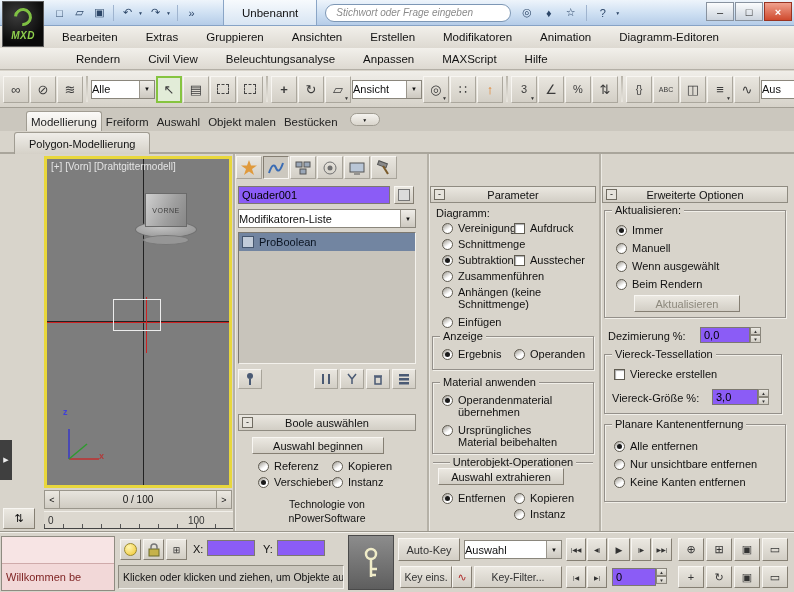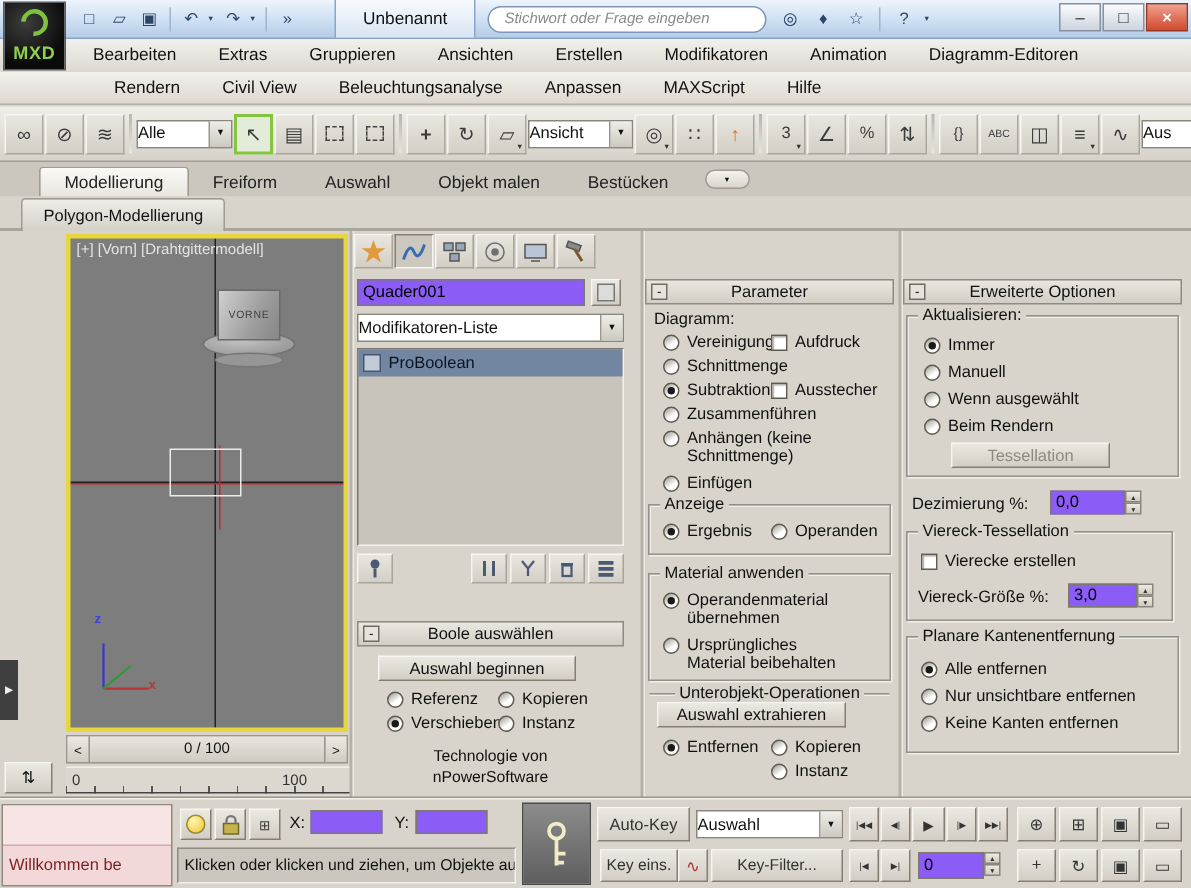--- a/index.html
+++ b/index.html
@@ -3,21 +3,21 @@
 <meta charset="utf-8">
 <style>
 html,body{margin:0;padding:0;background:#888;}
 #app{position:relative;width:794px;height:592px;background:#d8d4cb;overflow:hidden;font-family:"Liberation Sans",sans-serif;font-size:11px;color:#111;}
 #app *{box-sizing:border-box;}
 
 
 .titlebar{position:absolute;top:0;left:0;width:794px;height:26px;background:linear-gradient(#eef4fb,#cddff2 55%,#b5cce8);border-bottom:1px solid #87a3c6;display:flex;align-items:center;}
 .app-logo{position:absolute;left:2px;top:1px;width:42px;height:46px;background:radial-gradient(circle at 35% 30%,#3c3c3c,#0a0a0a 70%);border:1px solid #5a5a5a;z-index:50;display:flex;flex-direction:column;align-items:center;justify-content:center;}
 .logo-swirl{width:18px;height:18px;border:3px solid #7fc043;border-left-color:transparent;border-radius:50%;transform:rotate(-40deg);}
-.logo-text{color:#8fd04d;font-size:12px;font-weight:bold;letter-spacing:.5px;margin-top:4px;}
+.logo-text{color:#8fd04d;font-size:10px;font-weight:bold;letter-spacing:.5px;margin-top:4px;font-style:italic;}
 .qat{display:flex;align-items:center;gap:1px;margin-left:50px;}
 .ticon{width:19px;height:18px;display:flex;align-items:center;justify-content:center;font-size:11px;color:#2c4668;}
 .tcaret{font-size:5px;color:#2c4668;width:7px;}
 .tsep{width:1px;height:16px;background:#9fb4cf;margin:0 3px;}
 .doc-tab{margin-left:22px;height:25px;padding:0 18px;display:flex;align-items:center;background:linear-gradient(#f7fafd,#d8e5f3);border-left:1px solid #8aa5c6;border-right:1px solid #8aa5c6;font-size:11.5px;}
 .searchbox{margin-left:8px;width:186px;height:18px;border:1px solid #7d97b5;border-radius:9px;background:#fff;font-size:10px;font-family:"Liberation Sans",sans-serif;padding:0 10px;color:#333;outline:none;}
 .searchbox::placeholder{color:#8a8a8a;font-style:italic;}
 .infocenter{display:flex;align-items:center;gap:3px;margin-left:6px;color:#2c4668;}
 .winbtns{position:absolute;right:2px;top:2px;display:flex;gap:1px;z-index:60;}
 .winbtn{width:28px;height:19px;border:1px solid #88929f;background:linear-gradient(#fbfcfd,#ccd4de);display:flex;align-items:center;justify-content:center;font-size:11px;color:#222;}
@@ -36,21 +36,21 @@
 .tbtn.orange{color:#e07818;font-weight:bold;}
 .tbtn .mini{position:absolute;right:1px;bottom:1px;font-size:5px;color:#333;}
 .tsep2{width:2px;height:26px;background:linear-gradient(#b9b5ab,#e9e6df);margin:0 2px;flex:none;}
 .dashbox{width:12px;height:10px;border:1px dashed #444;}
 .combo{height:19px;background:#fff;border:1px solid #8a867c;display:flex;align-items:center;position:relative;flex:none;font-size:11px;}
 .cval{padding:0 0;flex:1;white-space:nowrap;overflow:hidden;}
 .cbtn{width:15px;height:100%;background:linear-gradient(#efede8,#cdc9c0);border-left:1px solid #9a968c;display:flex;align-items:center;justify-content:center;font-size:6px;flex:none;}
 
 
 .ribbontabs{position:absolute;top:108px;left:0;width:794px;height:23px;background:#cbc7be;display:flex;align-items:flex-end;padding-left:26px;}
-.rtab{padding:4px 16px 3px;font-size:11.5px;color:#222;}
+.rtab{padding:4px 4px 3px;font-size:11.5px;color:#222;}
 .rtab.active{background:linear-gradient(#fbfaf8,#e9e6df);border:1px solid #a09c92;border-bottom:none;border-radius:3px 3px 0 0;}
 .rpill{margin-left:8px;margin-bottom:5px;width:30px;height:13px;border:1px solid #a09c92;border-radius:7px;background:linear-gradient(#f5f3ef,#d9d5cc);display:flex;align-items:center;justify-content:center;font-size:5px;}
 .subtabrow{position:absolute;top:131px;left:0;width:794px;height:23px;background:#d8d4cb;border-bottom:2px solid #a9a59b;}
 .subtab{position:absolute;left:14px;top:1px;height:22px;padding:0 14px;display:flex;align-items:center;background:linear-gradient(#efede8,#d5d1c8);border:1px solid #a09c92;border-bottom:none;border-radius:3px 3px 0 0;font-size:11px;}
 
 
 .vdiv{position:absolute;top:154px;height:378px;width:2px;background:#b5b1a7;box-shadow:1px 0 0 #eceae4;}
 .rollhead{position:absolute;height:17px;background:linear-gradient(#eae7e0,#d2cec5);border:1px solid #8f8b81;display:flex;align-items:center;justify-content:center;font-size:11px;}
 .minusbox{position:absolute;left:3px;top:2px;width:11px;height:11px;border:1px solid #6f6b61;background:#e6e3dc;font-size:9px;line-height:9px;text-align:center;}
 .btn{position:absolute;background:linear-gradient(#ebe8e1,#d2cec5);border:1px solid;border-color:#f8f6f2 #857f73 #857f73 #f8f6f2;display:flex;align-items:center;justify-content:center;font-size:11px;}
@@ -522,21 +522,21 @@
       <span class="olab">Manuell</span>
     </div>
   <div class="opt" style="left:616px;top:260px">
       <span class="radio"></span>
       <span class="olab">Wenn ausgewählt</span>
     </div>
   <div class="opt" style="left:616px;top:278px">
       <span class="radio"></span>
       <span class="olab">Beim Rendern</span>
     </div>
-  <div class="btn disabled" style="left:634px;top:295px;width:106px;height:17px">Tessellation</div>
+  <div class="btn disabled" style="left:634px;top:295px;width:106px;height:17px">Aktualisieren</div>
 
   <span class="slabel" style="left:608px;top:330px">Dezimierung %:</span>
   <input class="tinput" style="left: 700px; top: 327px; width: 50px; height: 16px;" value="0,0">
   <div class="spin" style="left:750px;top:327px">
     <span>▲</span>
     <span>▼</span>
   </div>
 
   <div class="grp" style="left:604px;top:354px;width:178px;height:60px">
     <span class="legend">Viereck-Tessellation</span>

